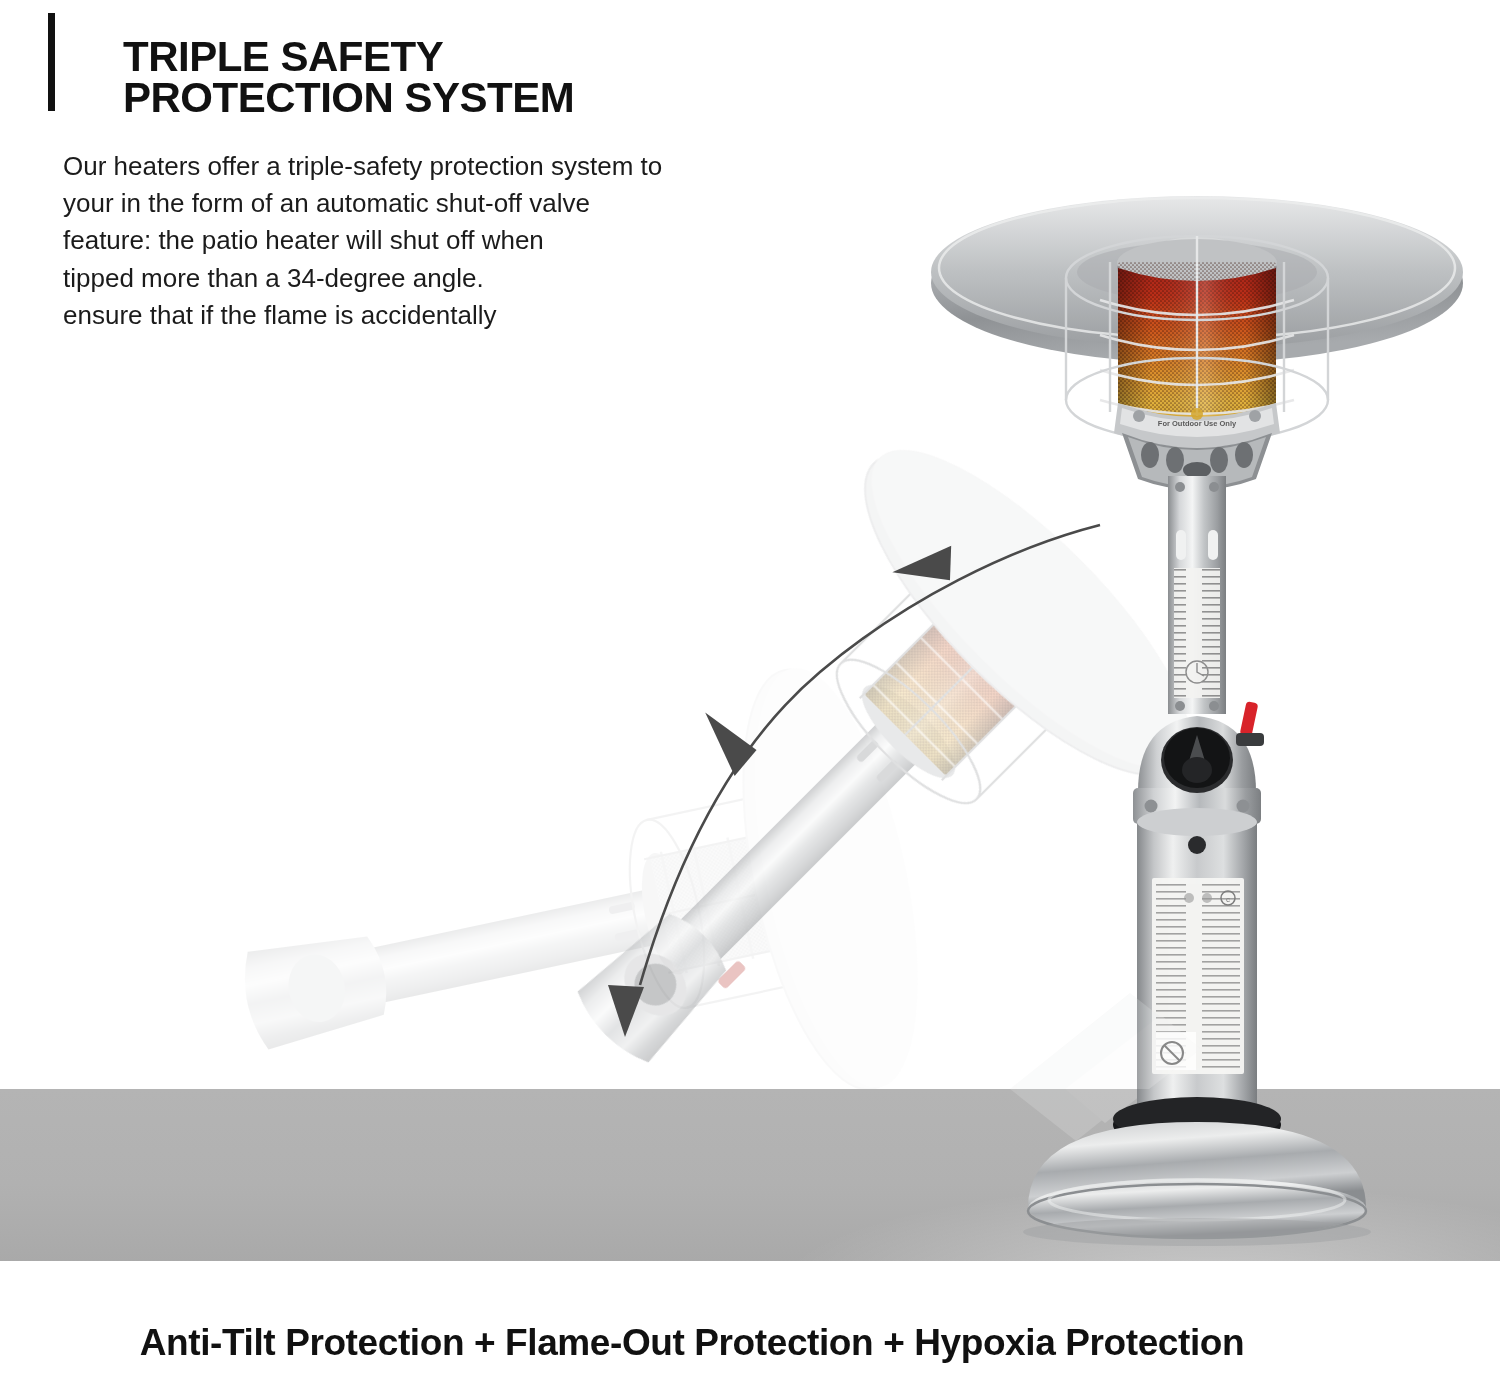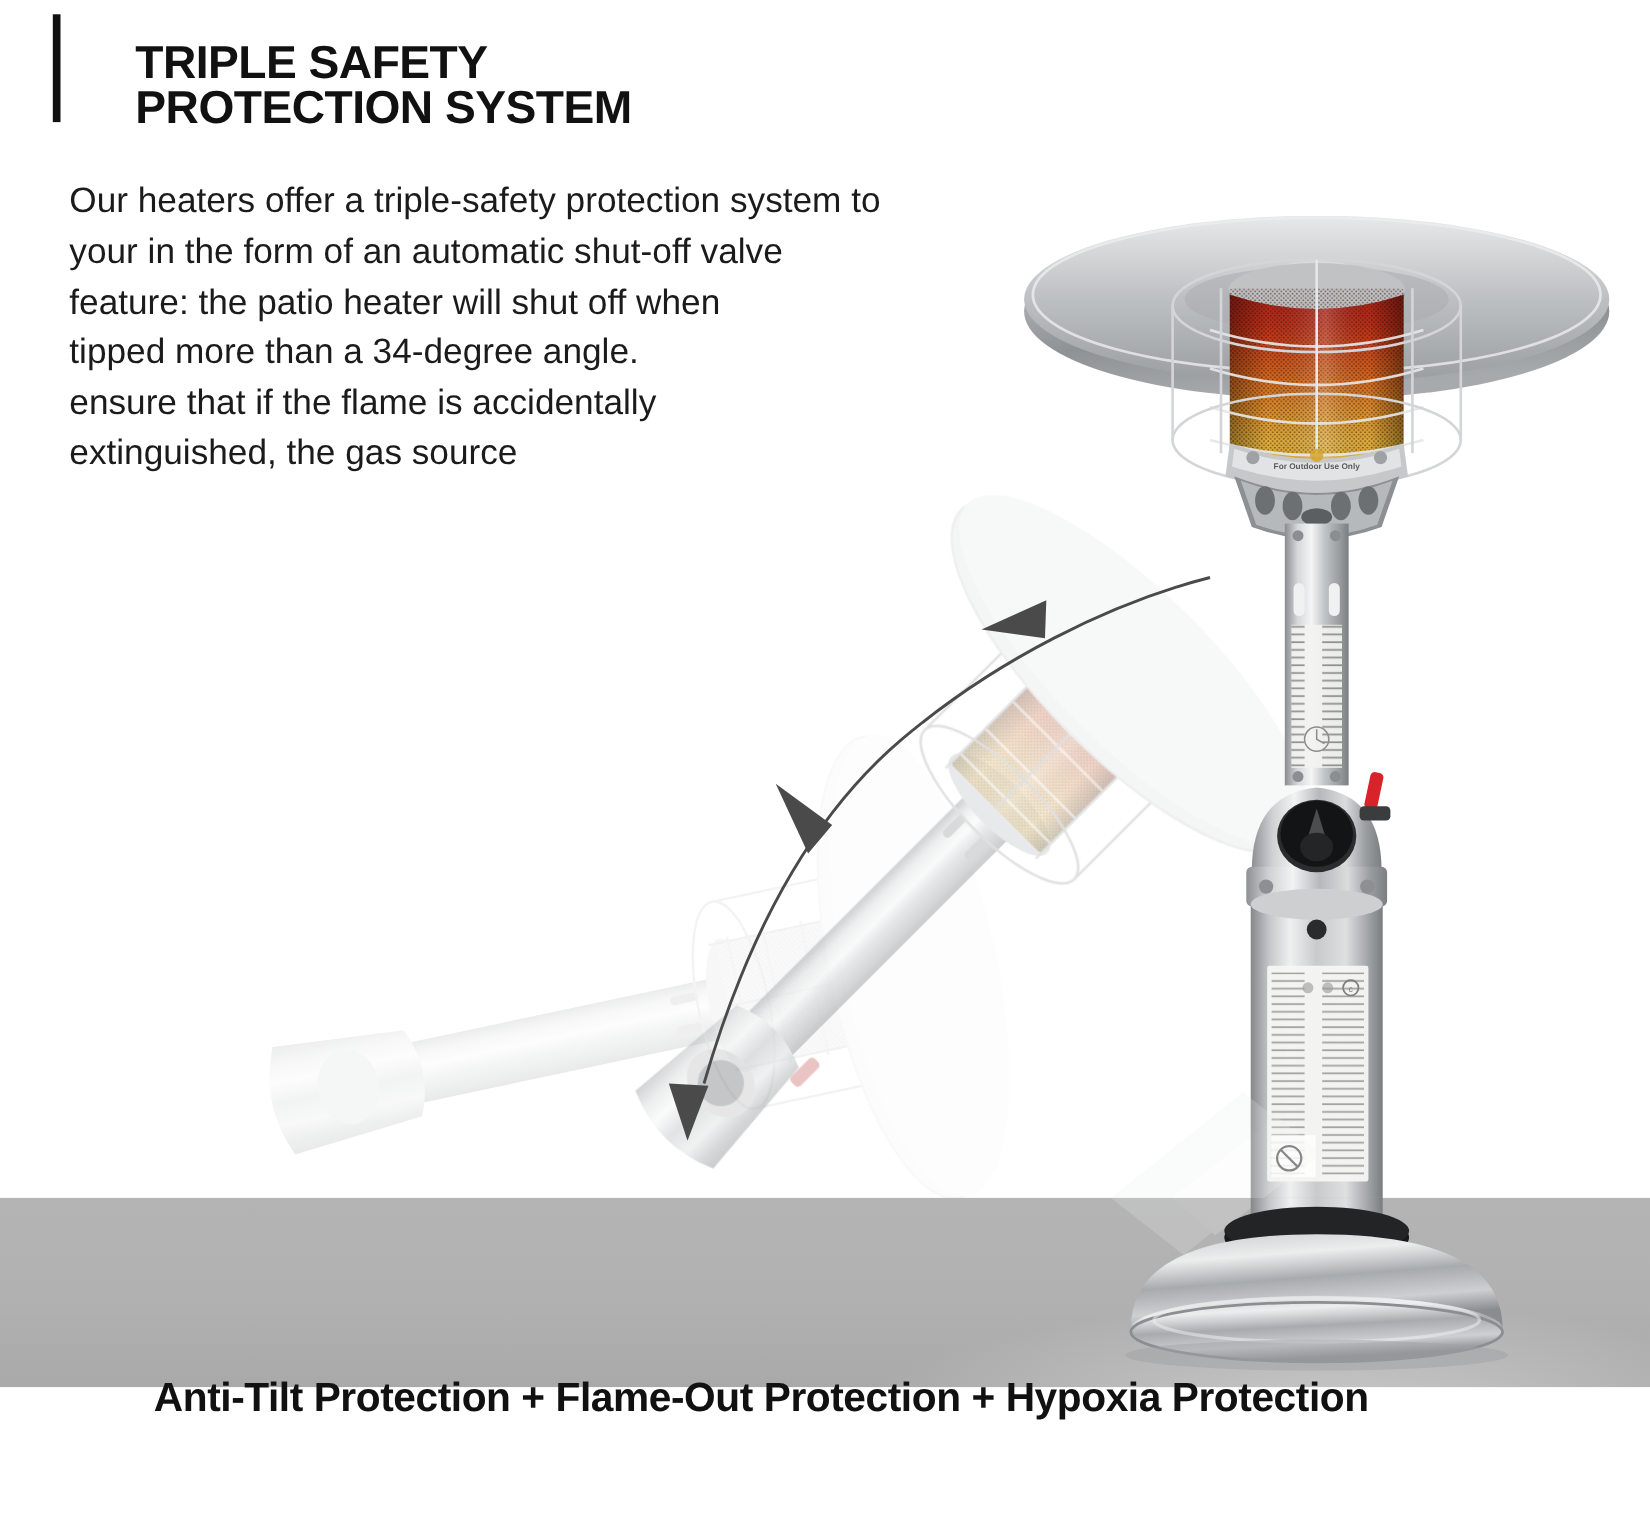--- a/index.html
+++ b/index.html
@@ -16,38 +16,38 @@
   }
   .title{
     position:absolute;left:78px;top:8px;width:900px;
     font-size:42px;line-height:0.98;font-weight:bold;color:#111111;
     letter-spacing:-0.5px;
     margin-left:45px;
   }
   .title span{display:block;}
 
   .body-copy{
-    position:absolute;left:63px;top:160px;width:700px;
-    font-size:32px;line-height:1.43;color:#1b1b1b;
+    position:absolute;left:63px;top:148px;width:700px;
+    font-size:26px;line-height:1.43;color:#1b1b1b;
   }
   .body-copy span{display:block;white-space:nowrap;}
 
   
   .ground{
     position:absolute;left:0;top:1089px;width:1500px;height:172px;
     background:linear-gradient(180deg,#b4b4b4 0%,#b1b1b1 55%,#a9a9a9 100%);
   }
   .ground-sheen{
     position:absolute;left:0;top:1089px;width:1500px;height:172px;
     background:radial-gradient(ellipse 620px 150px at 1210px 200px,rgba(255,255,255,.40),rgba(255,255,255,0) 70%);
   }
 
   
   .caption{
-    position:absolute;left:0;top:1250px;width:1384px;text-align:center;
+    position:absolute;left:0;top:1322px;width:1384px;text-align:center;
     font-size:37px;font-weight:bold;color:#111111;letter-spacing:-0.4px;
   }
 
   
   #art{position:absolute;left:0;top:0;width:1500px;height:1378px;}
 </style>
 </head>
 <body>
 
 <div id="stage">
@@ -391,18 +391,17 @@
     <span>TRIPLE SAFETY</span>
     <span>PROTECTION SYSTEM</span>
   </h1>
 
   <div class="body-copy">
     <span>Our heaters offer a triple-safety protection system to</span>
     <span>your in the form of an automatic shut-off valve</span>
     <span>feature: the patio heater will shut off when</span>
     <span>tipped more than a 34-degree angle.</span>
     <span>ensure that if the flame is accidentally</span>
-    <span>extinguished, the gas source</span>
   </div>
 
   <div class="caption">Anti-Tilt Protection + Flame-Out Protection + Hypoxia Protection</div>
 
 </div>
 
 </body></html>

